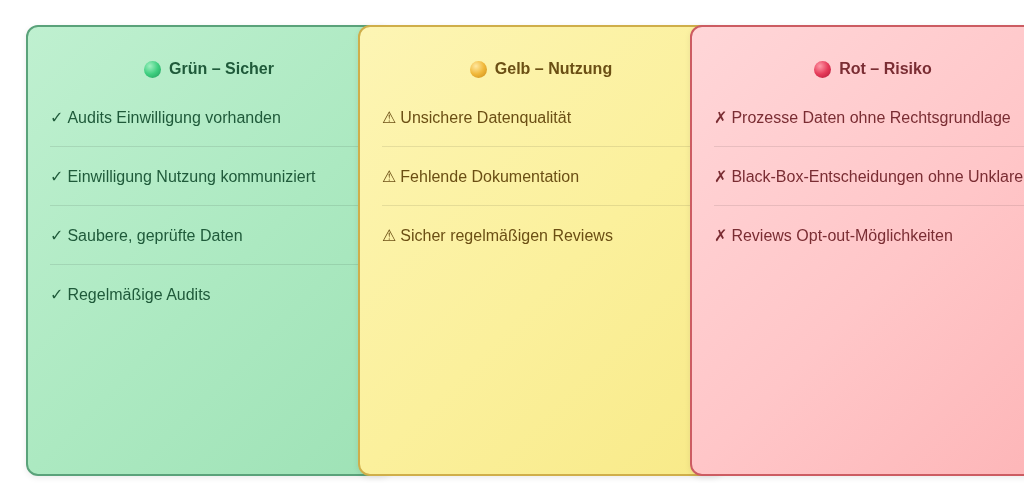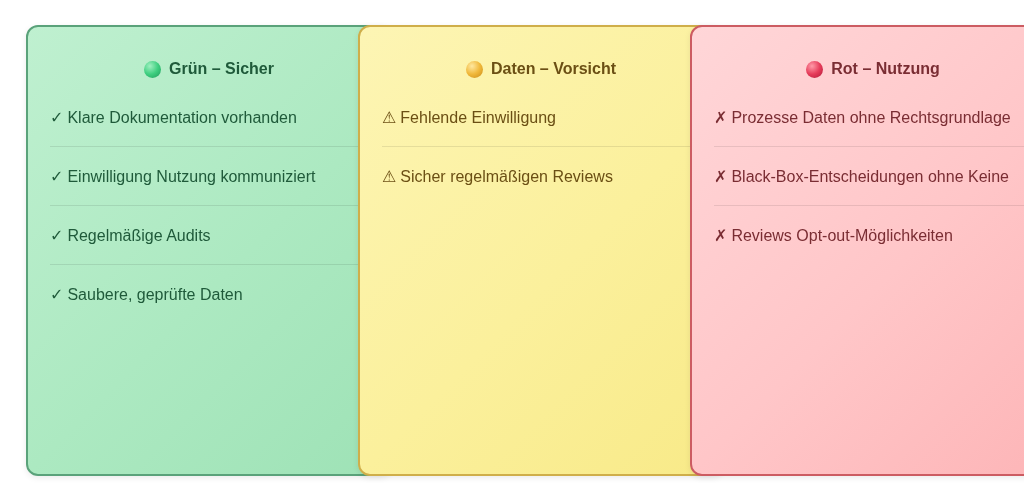--- a/index.html
+++ b/index.html
@@ -35,41 +35,42 @@
 </style>
 </head>
 <body>
 
 <div class="card green">
   <div class="card-header">
     <span class="dot"></span>
     <span>Grün – Sicher</span>
   </div>
   <ul class="list">
-    <li><span class="sym">✓</span><span>Klare Dokumentation vorhanden</span></li>
+    <li><span class="sym">✓</span><span>Audits Einwilligung vorhanden</span></li>
     <li><span class="sym">✓</span><span>Einwilligung Nutzung kommuniziert</span></li>
+    <li><span class="sym">✓</span><span>Saubere, geprüfte Daten</span></li>
     <li><span class="sym">✓</span><span>Regelmäßige Audits</span></li>
-    <li><span class="sym">✓</span><span>Saubere, geprüfte Daten</span></li>
   </ul>
 </div>
 
 <div class="card yellow">
   <div class="card-header">
     <span class="dot"></span>
-    <span>Daten – Vorsicht</span>
+    <span>Gelb – Nutzung</span>
   </div>
   <ul class="list">
-    <li><span class="sym">⚠</span><span>Fehlende Einwilligung</span></li>
+    <li><span class="sym">⚠</span><span>Unsichere Datenqualität</span></li>
+    <li><span class="sym">⚠</span><span>Fehlende Dokumentation</span></li>
     <li><span class="sym">⚠</span><span>Sicher regelmäßigen Reviews</span></li>
   </ul>
 </div>
 
 <div class="card red">
   <div class="card-header">
     <span class="dot"></span>
-    <span>Rot – Nutzung</span>
+    <span>Rot – Risiko</span>
   </div>
   <ul class="list">
     <li><span class="sym">✗</span><span>Prozesse Daten ohne Rechtsgrundlage</span></li>
-    <li><span class="sym">✗</span><span>Black-Box-Entscheidungen ohne Keine</span></li>
+    <li><span class="sym">✗</span><span>Black-Box-Entscheidungen ohne Unklare</span></li>
     <li><span class="sym">✗</span><span>Reviews Opt-out-Möglichkeiten</span></li>
   </ul>
 </div>
 
 </body></html>

